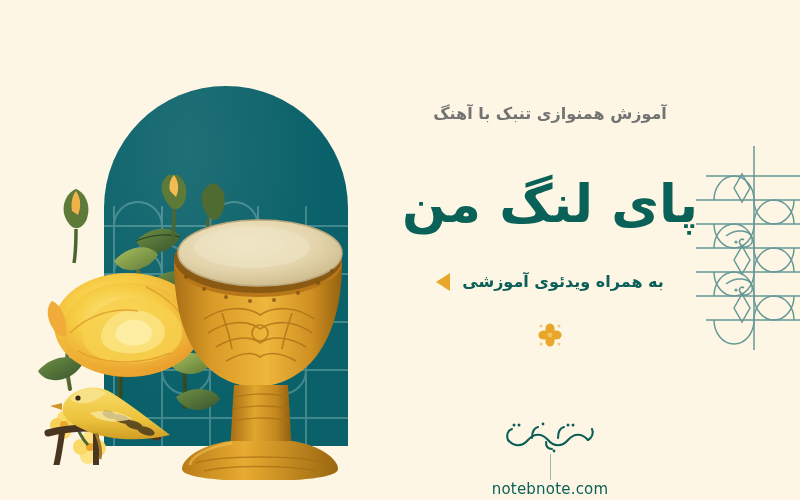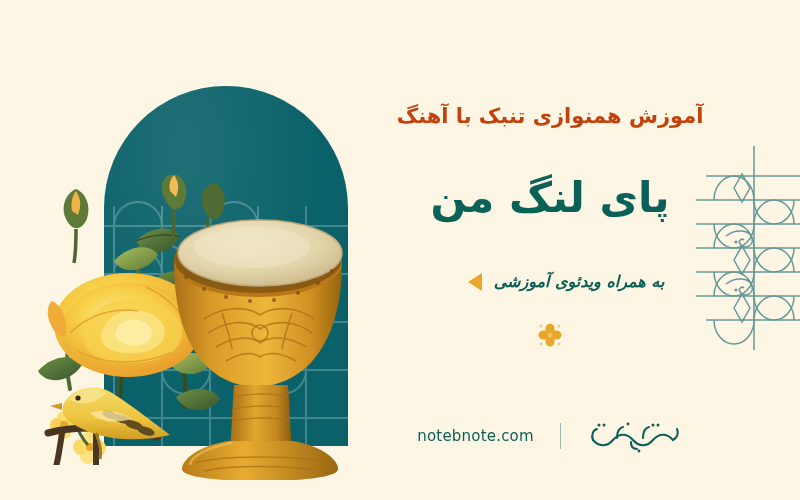--- a/index.html
+++ b/index.html
@@ -86,49 +86,48 @@
     width: 340px;
     height: 500px;
     text-align: center;
     direction: rtl;
   }
   #eyebrow {
     position: absolute;
     top: 104px;
     left: 0;
     width: 100%;
-    font-size: 21px;
+    font-size: 16px;
     font-weight: bold;
-    color: #c2410c;
+    color: #737373;
     letter-spacing: 0;
     line-height: 1.2;
     white-space: nowrap;
   }
   #main-title {
     position: absolute;
     top: 172px;
     left: 0;
     width: 100%;
-    font-size: 42px;
+    font-size: 52px;
     font-weight: bold;
     color: #0a6158;
     line-height: 1.25;
     white-space: nowrap;
   }
   #video-row {
     position: absolute;
     top: 272px;
-    left: 16px;
+    left: 0;
     width: 100%;
     display: flex;
     flex-direction: row;
     align-items: center;
     justify-content: center;
     gap: 12px;
-    font-style: italic;
   }
   #video-label {
     font-size: 16px;
     font-weight: bold;
     color: #0c5f58;
     white-space: nowrap;
   }
   #play-icon {
     width: 0;
     height: 0;
@@ -154,21 +153,21 @@
     white-space: nowrap;
   }
 
   
   #brand-row {
     position: absolute;
     top: 418px;
     left: 0;
     width: 100%;
     display: flex;
-    flex-direction: row;
+    flex-direction: column;
     align-items: center;
     justify-content: center;
     gap: 0;
   }
   #brand-logo {
     width: 96px;
     height: 36px;
     flex: none;
   }
   #brand-sep {

